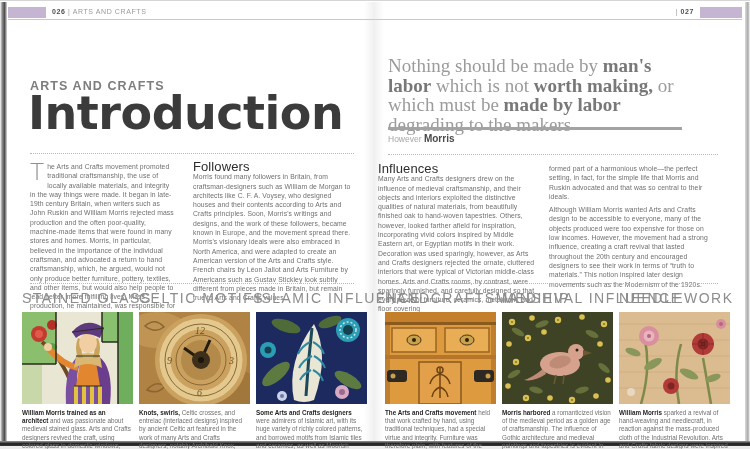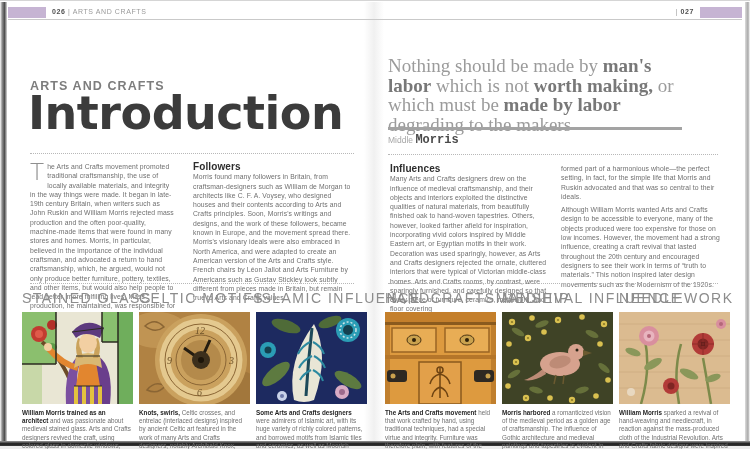--- a/index.html
+++ b/index.html
@@ -19,28 +19,28 @@
   .swatch.r{left:326px;width:42px;}
   .folio{position:absolute;top:6px;font-size:7px;letter-spacing:0.6px;color:#9a9a9a;line-height:11px;white-space:nowrap;}
   .folio b{color:#4f4f4f;}
   .folio.l{left:44px;}
   .folio.r{right:48px;}
   .kicker{position:absolute;left:22px;top:79px;font-size:12.5px;font-weight:bold;color:#7d7d7d;letter-spacing:1.1px;}
   .big-title{position:absolute;left:20px;top:86px;font-size:46px;font-weight:700;color:#3b3b3b;letter-spacing:-0.5px;font-family:"DejaVu Sans","Liberation Sans",sans-serif;}
   .dotrule{position:absolute;height:0;border-top:1px dotted #b8b8b8;}
   .cols{position:absolute;display:flex;}
   .bodytext{font-size:6.8px;line-height:9.3px;color:#6f6f6f;letter-spacing:0.1px;}
-  .bodyhead{font-size:10px;font-weight:bold;color:#2d2d2d;margin:0 0 1px 0;}
+  .bodyhead{font-size:13px;font-weight:normal;color:#2d2d2d;margin:0 0 1px 0;}
   .dropcap{float:left;font-size:23px;line-height:19px;color:#8f8f8f;font-weight:300;margin:1px 3px 0 0;font-family:"DejaVu Sans","Liberation Sans",sans-serif;}
   .parabreak{height:4px;}
   .quote{position:absolute;left:14px;top:56px;width:302px;font-family:"Liberation Serif",serif;font-size:19px;line-height:19.5px;color:#9b9b9b;}
   .qb{font-weight:bold;color:#787878;}
   .quote-rule{position:absolute;left:14px;top:127px;width:294px;height:3px;background:#a3a3a3;}
   .attr{position:absolute;left:14px;top:133px;font-size:8.5px;color:#a6a6a6;}
-  .attr b{font-family:Liberation Mono, monospace;font-size:12px;color:#4a4a4a;}
+  .attr b{font-family:Liberation Sans, sans-serif;font-size:10px;color:#4a4a4a;}
   .gallery{position:absolute;display:flex;gap:6px;}
   .g-item{width:111px;}
   .g-head{font-size:14px;color:#8c8c8c;letter-spacing:1.5px;margin-bottom:6px;white-space:nowrap;}
   .g-img{width:111px;height:92px;overflow:hidden;background:#a21caf;}
   .g-img svg{display:block;}
   .g-cap{margin-top:5px;font-size:6.3px;line-height:8.2px;color:#6f6f6f;}
   .g-cap b{color:#1f1f1f;}
 </style>
 </head>
 <body>
@@ -165,25 +165,25 @@
 
     </div>
   </div>
 
   <div class="page-r">
     <div class="swatch r"></div>
     <div class="folio r"><span>|</span> <b>027</b></div>
 
     <div class="quote"><span>Nothing should be made by </span><span class="qb">man's labor</span><span> which is not </span><span class="qb">worth making,</span><span> or which must be </span><span class="qb">made by labor</span><span> degrading to the makers</span></div>
     <div class="quote-rule"></div>
-    <div class="attr"><span>Middle </span><b>Morris</b></div>
+    <div class="attr"><span>However </span><b>Morris</b></div>
 
     <div class="dotrule" style="left:14px;top:154px;width:330px;"></div>
 
-    <div class="cols" style="left:16px;top:164px;width:330px;gap:12px;justify-content:space-between;">
+    <div class="cols" style="left:4px;top:164px;width:330px;gap:12px;justify-content:space-between;">
       <div class="bodytext" style="width:159px;">
         <div class="bodyhead">Influences</div>
         <span>Many Arts and Crafts designers drew on the influence of medieval craftsmanship, and their objects and interiors exploited the distinctive qualities of natural materials, from beautifully finished oak to hand-woven tapestries. Others, however, looked farther afield for inspiration, incorporating vivid colors inspired by Middle Eastern art, or Egyptian motifs in their work. Decoration was used sparingly, however, as Arts and Crafts designers rejected the ornate, cluttered interiors that were typical of Victorian middle-class homes. Arts and Crafts rooms, by contrast, were sparingly furnished, and carefully designed so that every piece of furniture, ceramics, metalwork, and floor covering</span>
       </div>
       <div class="bodytext" style="width:159px;">
         <span>formed part of a harmonious whole—the perfect setting, in fact, for the simple life that Morris and Ruskin advocated and that was so central to their ideals.</span>
         <div class="parabreak"></div>
         <span>Although William Morris wanted Arts and Crafts design to be accessible to everyone, many of the objects produced were too expensive for those on low incomes. However, the movement had a strong influence, creating a craft revival that lasted throughout the 20th century and encouraged designers to see their work in terms of “truth to materials.” This notion inspired later design movements such as the Modernism of the 1920s.</span>
       </div>
     </div>

